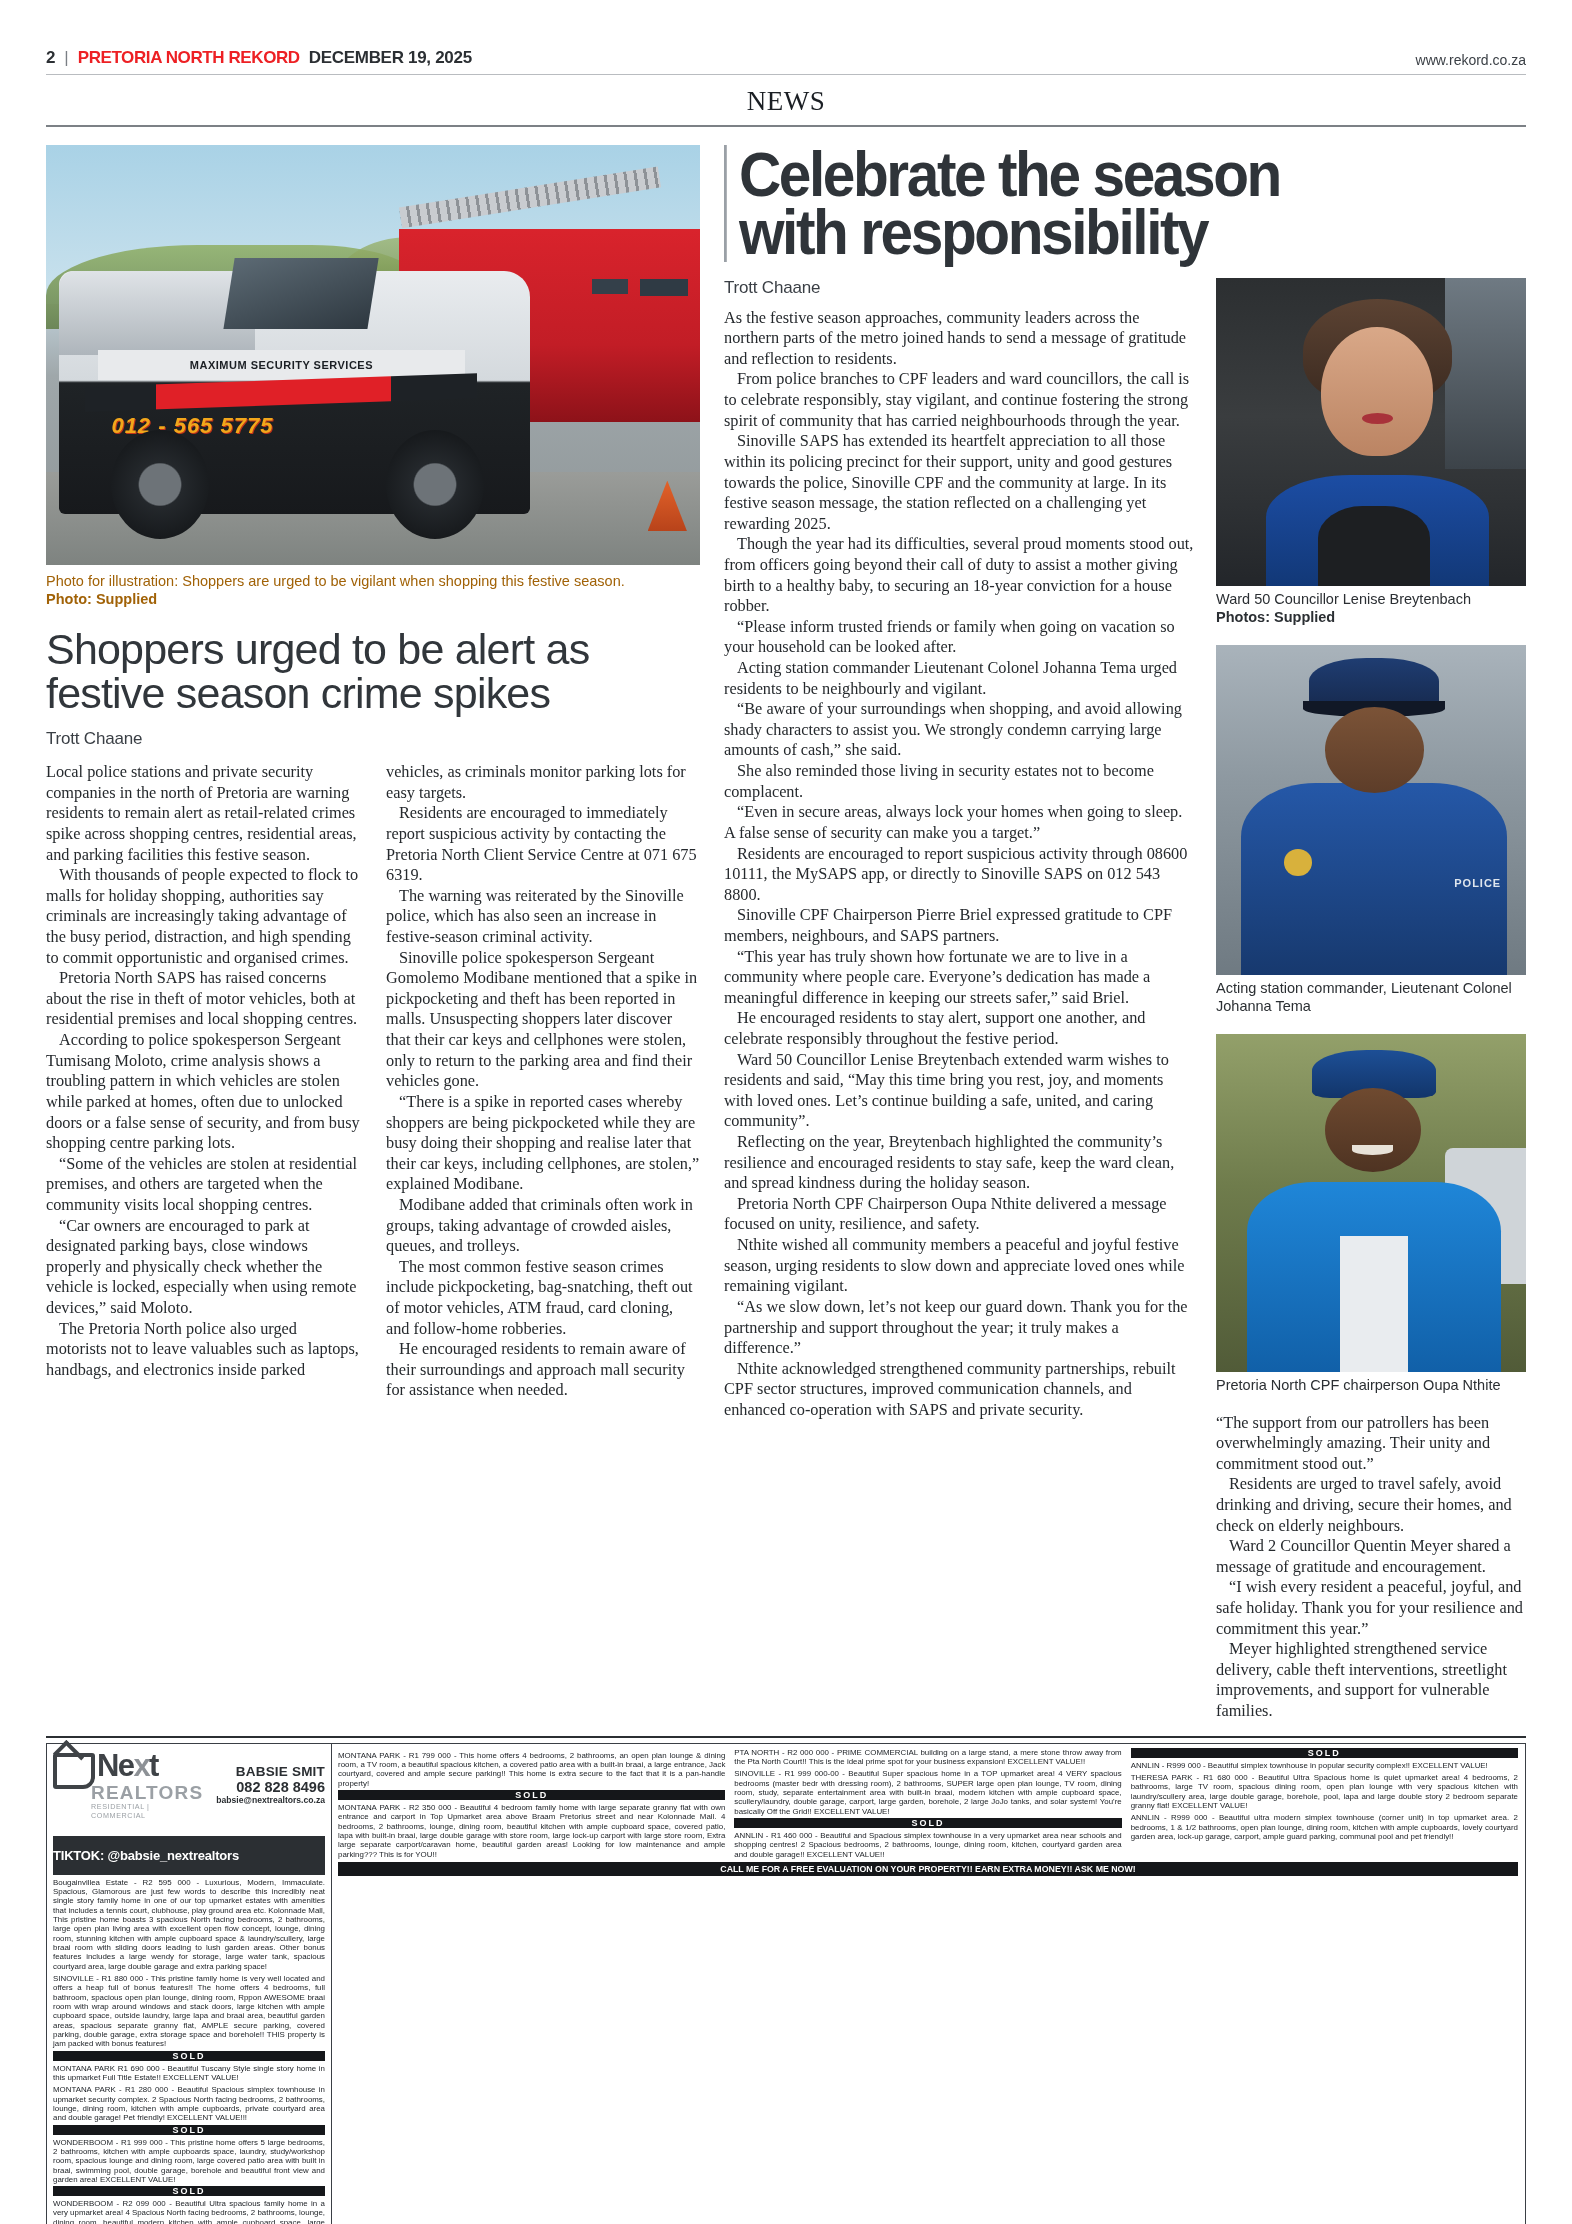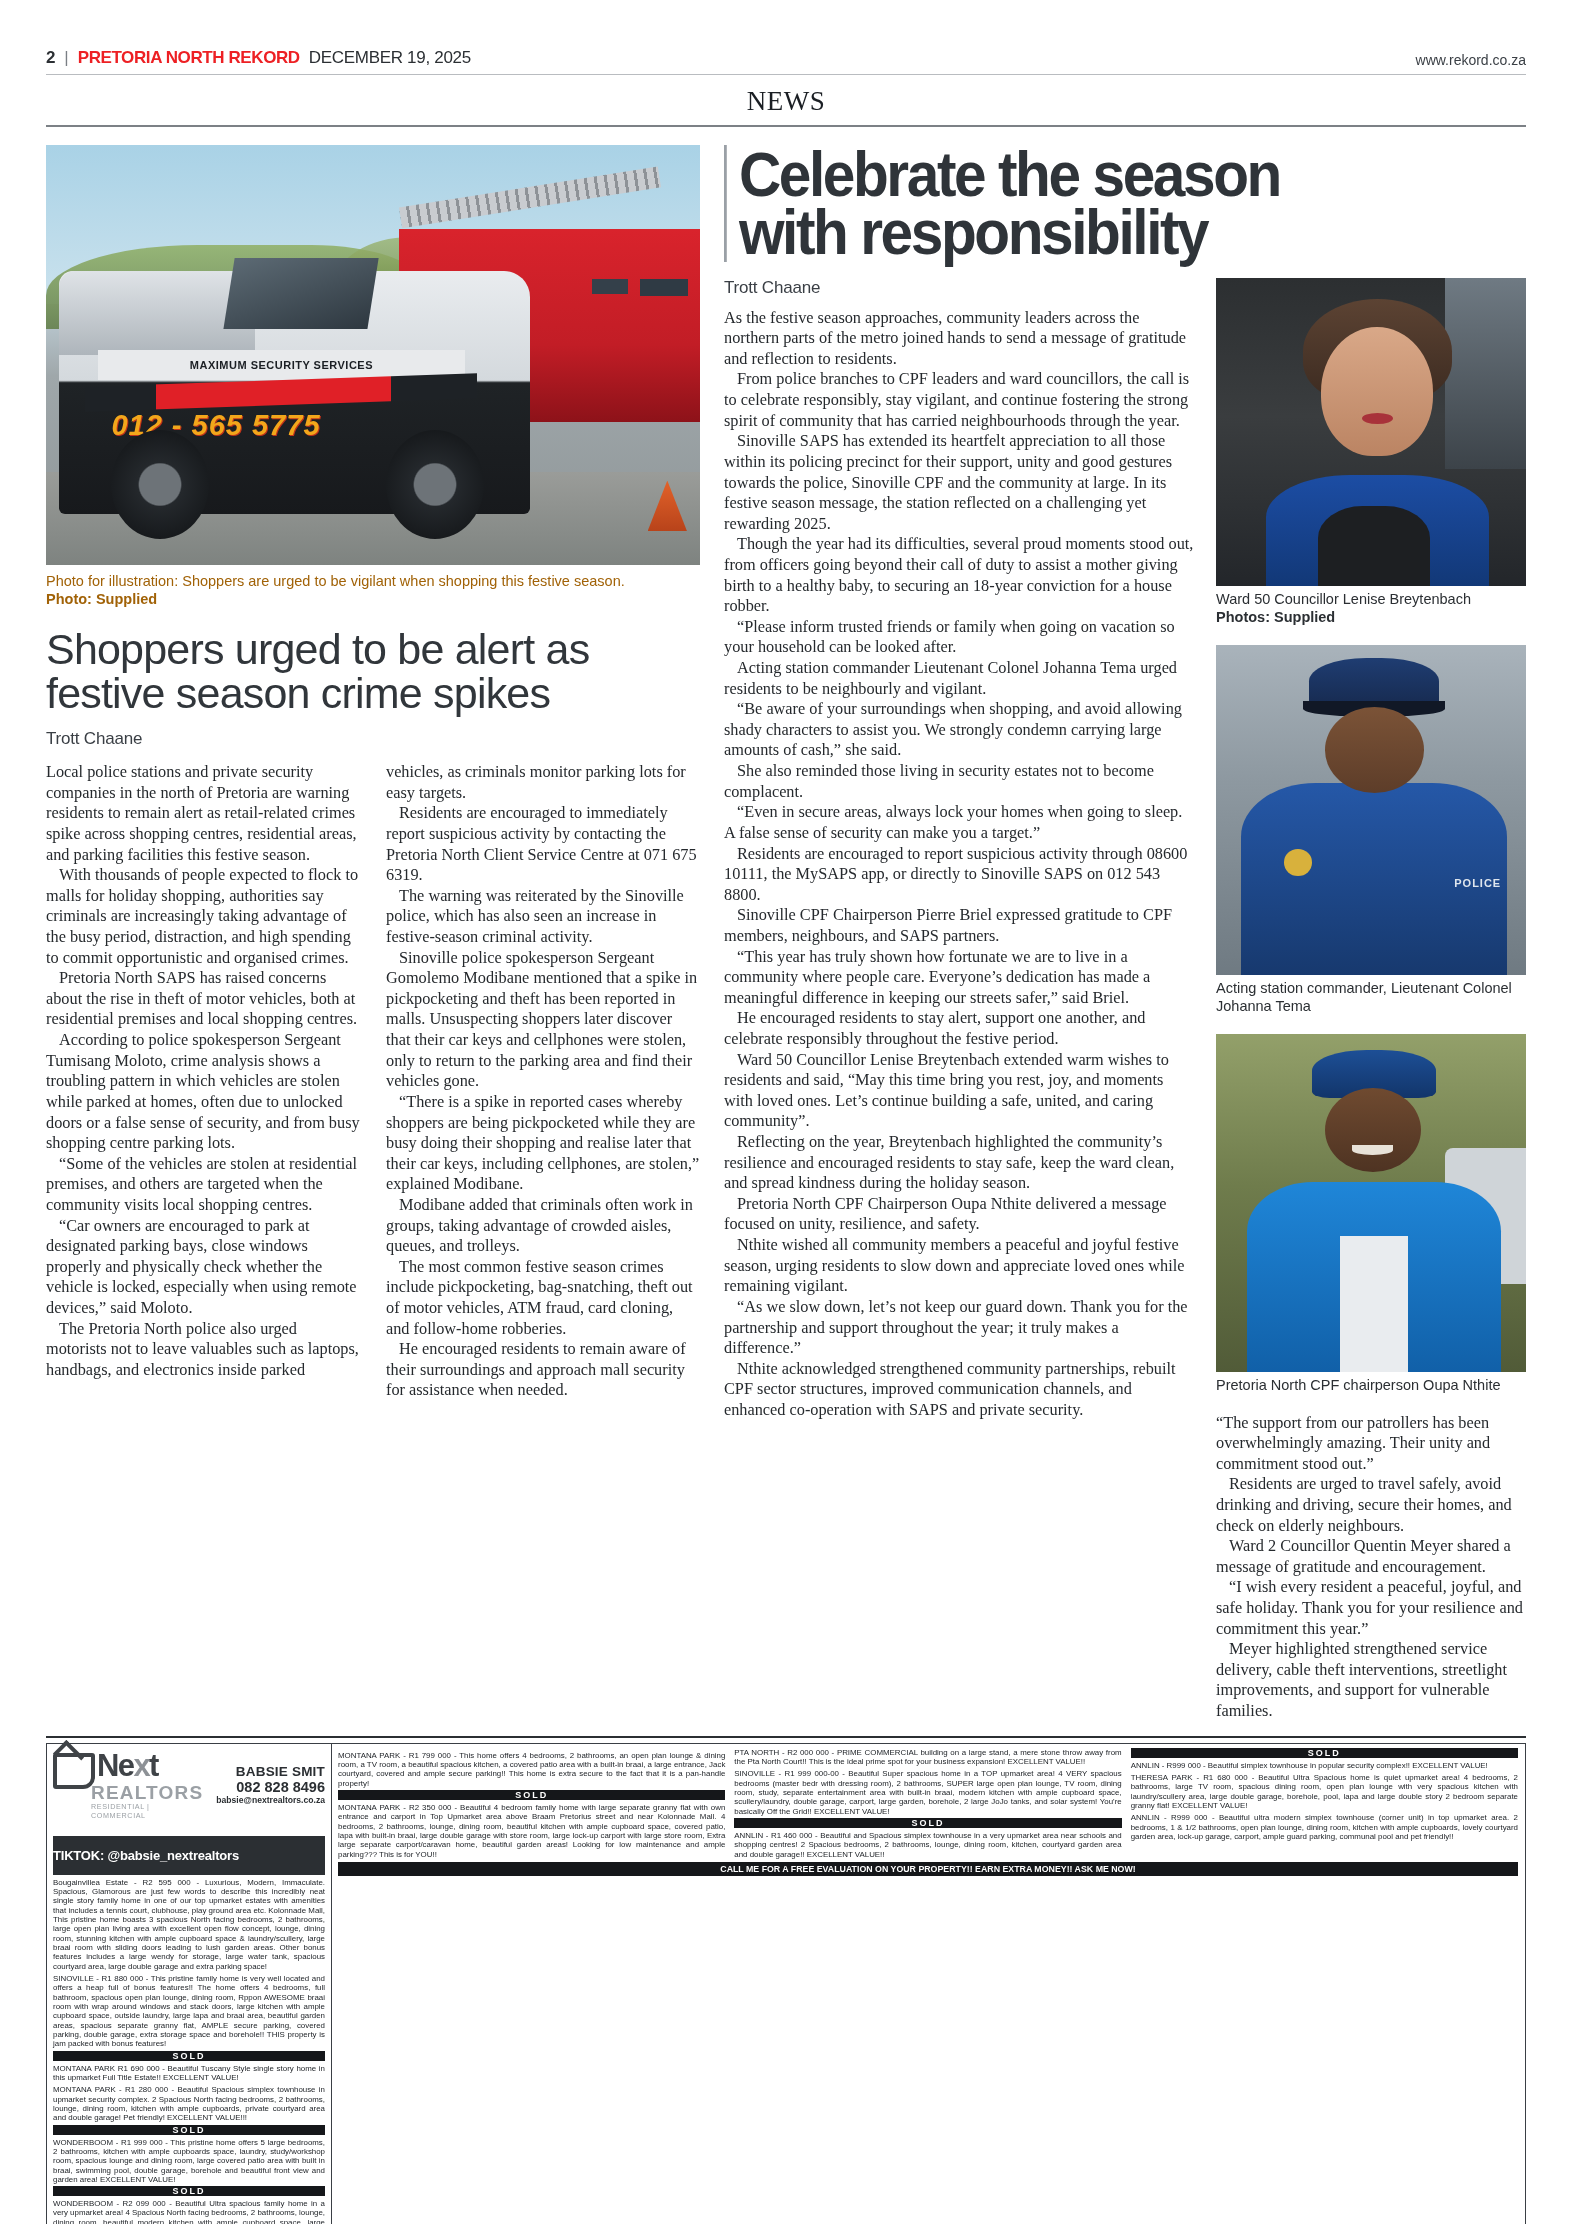--- a/index.html
+++ b/index.html
@@ -17,21 +17,21 @@
 
   
   .topbar {
     display: flex; align-items: flex-end; justify-content: space-between;
     padding-top: 48px; padding-bottom: 6px;
   }
   .topbar-left { display: flex; align-items: baseline; gap: 9px; font-size: 17px; }
   .folio { font-weight: bold; color: #2b2f33; letter-spacing: -0.2px; }
   .folio-sep { color: #7a7f85; font-weight: normal; }
   .paper-name { color: #ed2024; font-weight: bold; letter-spacing: -0.4px; }
-  .issue-date { color: #2b2f33; font-weight: normal; letter-spacing: -0.3px; }
+  .issue-date { color: #2b2f33; font-weight: bold; letter-spacing: -0.3px; }
   .topbar-right { font-size: 14px; color: #3a3f45; }
 
   .rule-thin { height: 1px; background: #b9bcc0; width: 100%; }
 
   .section-head {
     text-align: center; font-family: "Liberation Serif", serif;
     font-size: 27px; color: #1b1f24; letter-spacing: 0.5px;
     padding: 11px 0 8px 0;
   }
   .rule-med { height: 1.5px; background: #7c8186; width: 100%; }
@@ -75,21 +75,21 @@
     background: linear-gradient(180deg,#dfe3e7,#aeb5bb); border-radius:16px 4px 0 0;}
   .lp-windshield { position:absolute; left:28%; top:27%; width:22%; height:17%;
     background: linear-gradient(160deg,#5c6a74,#2e3840); transform: skewX(-9deg); }
   .lp-decal { position:absolute; left:8%; top:49%; width:56%; height:7%;
     background:#e8eaec; color:#1b1f24; font-size:11px; font-weight:bold;
     display:flex; align-items:center; justify-content:center; letter-spacing:.5px;}
   .lp-stripe { position:absolute; left:6%; top:56%; width:60%; height:6%;
     background: linear-gradient(90deg,#1e2226 0 18%, #e02027 18% 78%, #1e2226 78% 100%);
     transform: skewY(-2deg); }
   .lp-phone { position:absolute; left:10%; top:63%; width:46%; height:8%;
-    color:#f2a71b; font-size:29px; font-weight:bold; font-style:italic;
+    color:#f2a71b; font-size:22px; font-weight:bold; font-style:italic;
     display:flex; align-items:center; letter-spacing:1px; text-shadow: 1px 1px 0 #c2331a; }
   .lp-wheel { position:absolute; bottom:6%; width:15%; height:26%; border-radius:50%;
     background: radial-gradient(circle at 50% 50%, #6d7378 0 28%, #24282c 30%, #0f1113 100%); }
   .lp-wheel.w1 { left:10%; }
   .lp-wheel.w2 { left:52%; }
   .lp-cones { position:absolute; right:2%; bottom:8%; width:6%; height:12%;
     background: linear-gradient(180deg,#e2622a,#b8431a); clip-path: polygon(50% 0,100% 100%,0 100%); }
 
   .caption { font-size: 14.5px; line-height: 1.28; color: #a16207; padding-top: 7px; }
   .caption b { font-weight: bold; }

